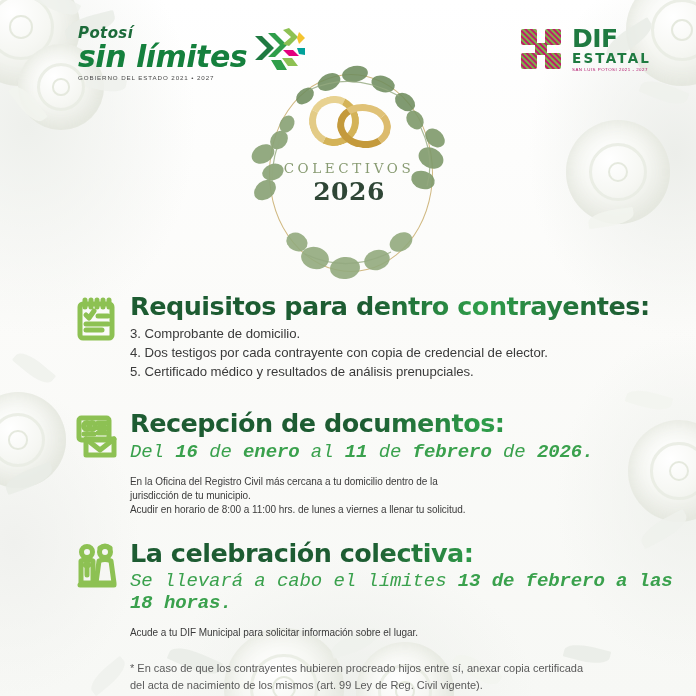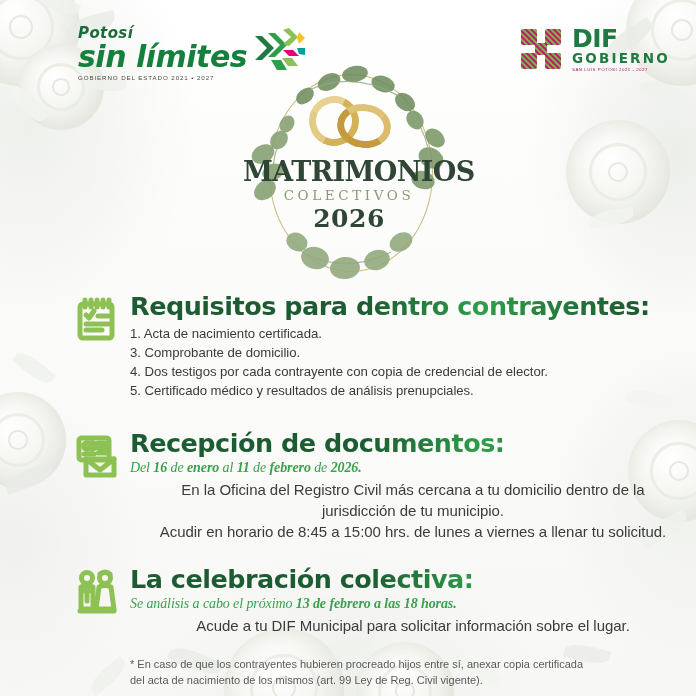--- a/index.html
+++ b/index.html
@@ -260,35 +260,34 @@
     letter-spacing: -.5px;
     line-height: 1.1;
     background: linear-gradient(100deg, #1d5c32 0%, #1d5c32 42%, #2f9e4a 62%, #1d5c32 88%);
     -webkit-background-clip: text;
     background-clip: text;
     color: transparent;
     -webkit-text-fill-color: transparent;
     font-family: "DejaVu Sans", sans-serif;
   }
   .sec-accent {
-    font-size: 14px;
+    font-size: 19px;
     font-style: italic;
     color: #3aa14d;
     margin-top: 3px;
     letter-spacing: -.1px;
-    font-family: Liberation Serif, serif;
+    font-family: Liberation Mono, monospace;
   }
   .sec-accent b { font-weight: bold; color: #3aa14d; }
   .sec-body {
-    font-size: 15px;
+    font-size: 10px;
     color: #3b3b3b;
     line-height: 1.42;
-    margin-top: 3px;
+    margin-top: 12px;
     letter-spacing: -.05px;
-    text-align: center;
   }
   .sec-list {
     margin: 4px 0 0 0;
     padding: 0;
     list-style: none;
     font-size: 13.2px;
     color: #3b3b3b;
     line-height: 1.45;
     letter-spacing: -.05px;
   }
@@ -387,21 +386,21 @@
             <rect x="2" y="2" width="16" height="16" rx="2"></rect>
             <rect x="26" y="2" width="16" height="16" rx="2"></rect>
             <rect x="2" y="26" width="16" height="16" rx="2"></rect>
             <rect x="26" y="26" width="16" height="16" rx="2"></rect>
             <rect x="16" y="16" width="12" height="12" rx="2"></rect>
           </g>
         </svg>
       </div>
       <div class="dif-words">
         <div class="dif-main">DIF</div>
-        <div class="dif-est">GOBIERNO</div>
+        <div class="dif-est">ESTATAL</div>
         <div class="dif-tiny">SAN LUIS POTOSÍ 2021 - 2027</div>
       </div>
     </div>
   </div>
 
   <div class="emblem">
     <div class="wreath-ring"></div>
 
     <svg class="emblem-inner" width="212" height="224" viewBox="0 0 212 224" aria-hidden="true">
       <g fill="#8ba377" opacity=".92">
@@ -438,42 +437,40 @@
         <path d="M66 28 Q110 8 156 34"></path>
       </g>
     </svg>
 
     <div class="rings">
       <div class="ring r1"></div>
       <div class="ring r2"></div>
     </div>
 
     <div class="emblem-title">
-      <div class="et-main">MATRIMONIOS</div>
       <div class="et-sub">COLECTIVOS</div>
       <div class="et-year">2026</div>
     </div>
   </div>
 
   <div class="content">
 
     <div class="section s1">
       <div class="sec-icon">
         <svg width="46" height="48" viewBox="0 0 46 48" aria-hidden="true">
           <rect x="6" y="8" width="32" height="34" rx="3" class="ico-line" stroke-width="2.2"></rect>
           <path d="M11 4 v7 M17 4 v7 M23 4 v7 M29 4 v7 M35 4 v7" class="ico-line" stroke-width="2"></path>
           <path d="M12 19 l3 3 l5 -7" class="ico-line" stroke-width="2"></path>
           <path d="M24 20 h10" class="ico-line" stroke-width="2"></path>
           <path d="M12 28 h22" class="ico-line" stroke-width="2"></path>
           <path d="M12 34 h16" class="ico-line" stroke-width="2"></path>
         </svg>
       </div>
       <div class="sec-heading">Requisitos para dentro contrayentes:</div>
       <ul class="sec-list">
-        <li>1. Acta de nacimiento certificada.</li>
         <li>3. Comprobante de domicilio.</li>
         <li>4. Dos testigos por cada contrayente con copia de credencial de elector.</li>
         <li>5. Certificado médico y resultados de análisis prenupciales.</li>
       </ul>
     </div>
 
     <div class="section s2">
       <div class="sec-icon">
         <svg width="46" height="48" viewBox="0 0 46 48" aria-hidden="true">
           <rect x="5" y="5" width="30" height="22" rx="2.5" class="ico-line" stroke-width="2.2"></rect>
@@ -484,40 +481,40 @@
           <path d="M12 26 l14 11 l14 -11" class="ico-line" stroke-width="2.2"></path>
         </svg>
       </div>
       <div class="sec-heading">Recepción de documentos:</div>
       <div class="sec-accent">
         <span>Del </span><b>16</b><span> de </span><b>enero</b><span> al </span><b>11</b><span> de </span><b>febrero</b><span> de </span><b>2026.</b>
       </div>
       <div class="sec-body">
         <div>En la Oficina del Registro Civil más cercana a tu domicilio dentro de la</div>
         <div>jurisdicción de tu municipio.</div>
-        <div>Acudir en horario de 8:45 a 15:00 hrs. de lunes a viernes a llenar tu solicitud.</div>
+        <div>Acudir en horario de 8:00 a 11:00 hrs. de lunes a viernes a llenar tu solicitud.</div>
       </div>
     </div>
 
     <div class="section s3">
       <div class="sec-icon">
         <svg width="46" height="48" viewBox="0 0 46 48" aria-hidden="true">
           <circle cx="13" cy="9" r="5.5" class="ico-line" stroke-width="2.2"></circle>
           <path d="M7 18 q6 -3 12 0 v22 h-12 z" class="ico-line" stroke-width="2.2"></path>
           <path d="M13 20 v12" class="ico-line" stroke-width="1.8"></path>
           <path d="M11 22 l2 -2 l2 2" class="ico-line" stroke-width="1.8"></path>
           <circle cx="31" cy="9" r="5.5" class="ico-line" stroke-width="2.2"></circle>
           <path d="M26 5 q5 -4 10 0" class="ico-line" stroke-width="2"></path>
           <path d="M25 18 q6 -3 12 0 l3 22 h-18 z" class="ico-line" stroke-width="2.2"></path>
           <path d="M6 42 h14 M22 42 h18" class="ico-line" stroke-width="2"></path>
         </svg>
       </div>
       <div class="sec-heading">La celebración colectiva:</div>
       <div class="sec-accent">
-        <span>Se análisis a cabo el próximo </span><b>13 de febrero a las 18 horas.</b>
+        <span>Se llevará a cabo el límites </span><b>13 de febrero a las 18 horas.</b>
       </div>
       <div class="sec-body">
         <div>Acude a tu DIF Municipal para solicitar información sobre el lugar.</div>
       </div>
     </div>
 
     <div class="footnote">
       <div>* En caso de que los contrayentes hubieren procreado hijos entre sí, anexar copia certificada</div>
       <div>del acta de nacimiento de los mismos (art. 99 Ley de Reg. Civil vigente).</div>
     </div>

